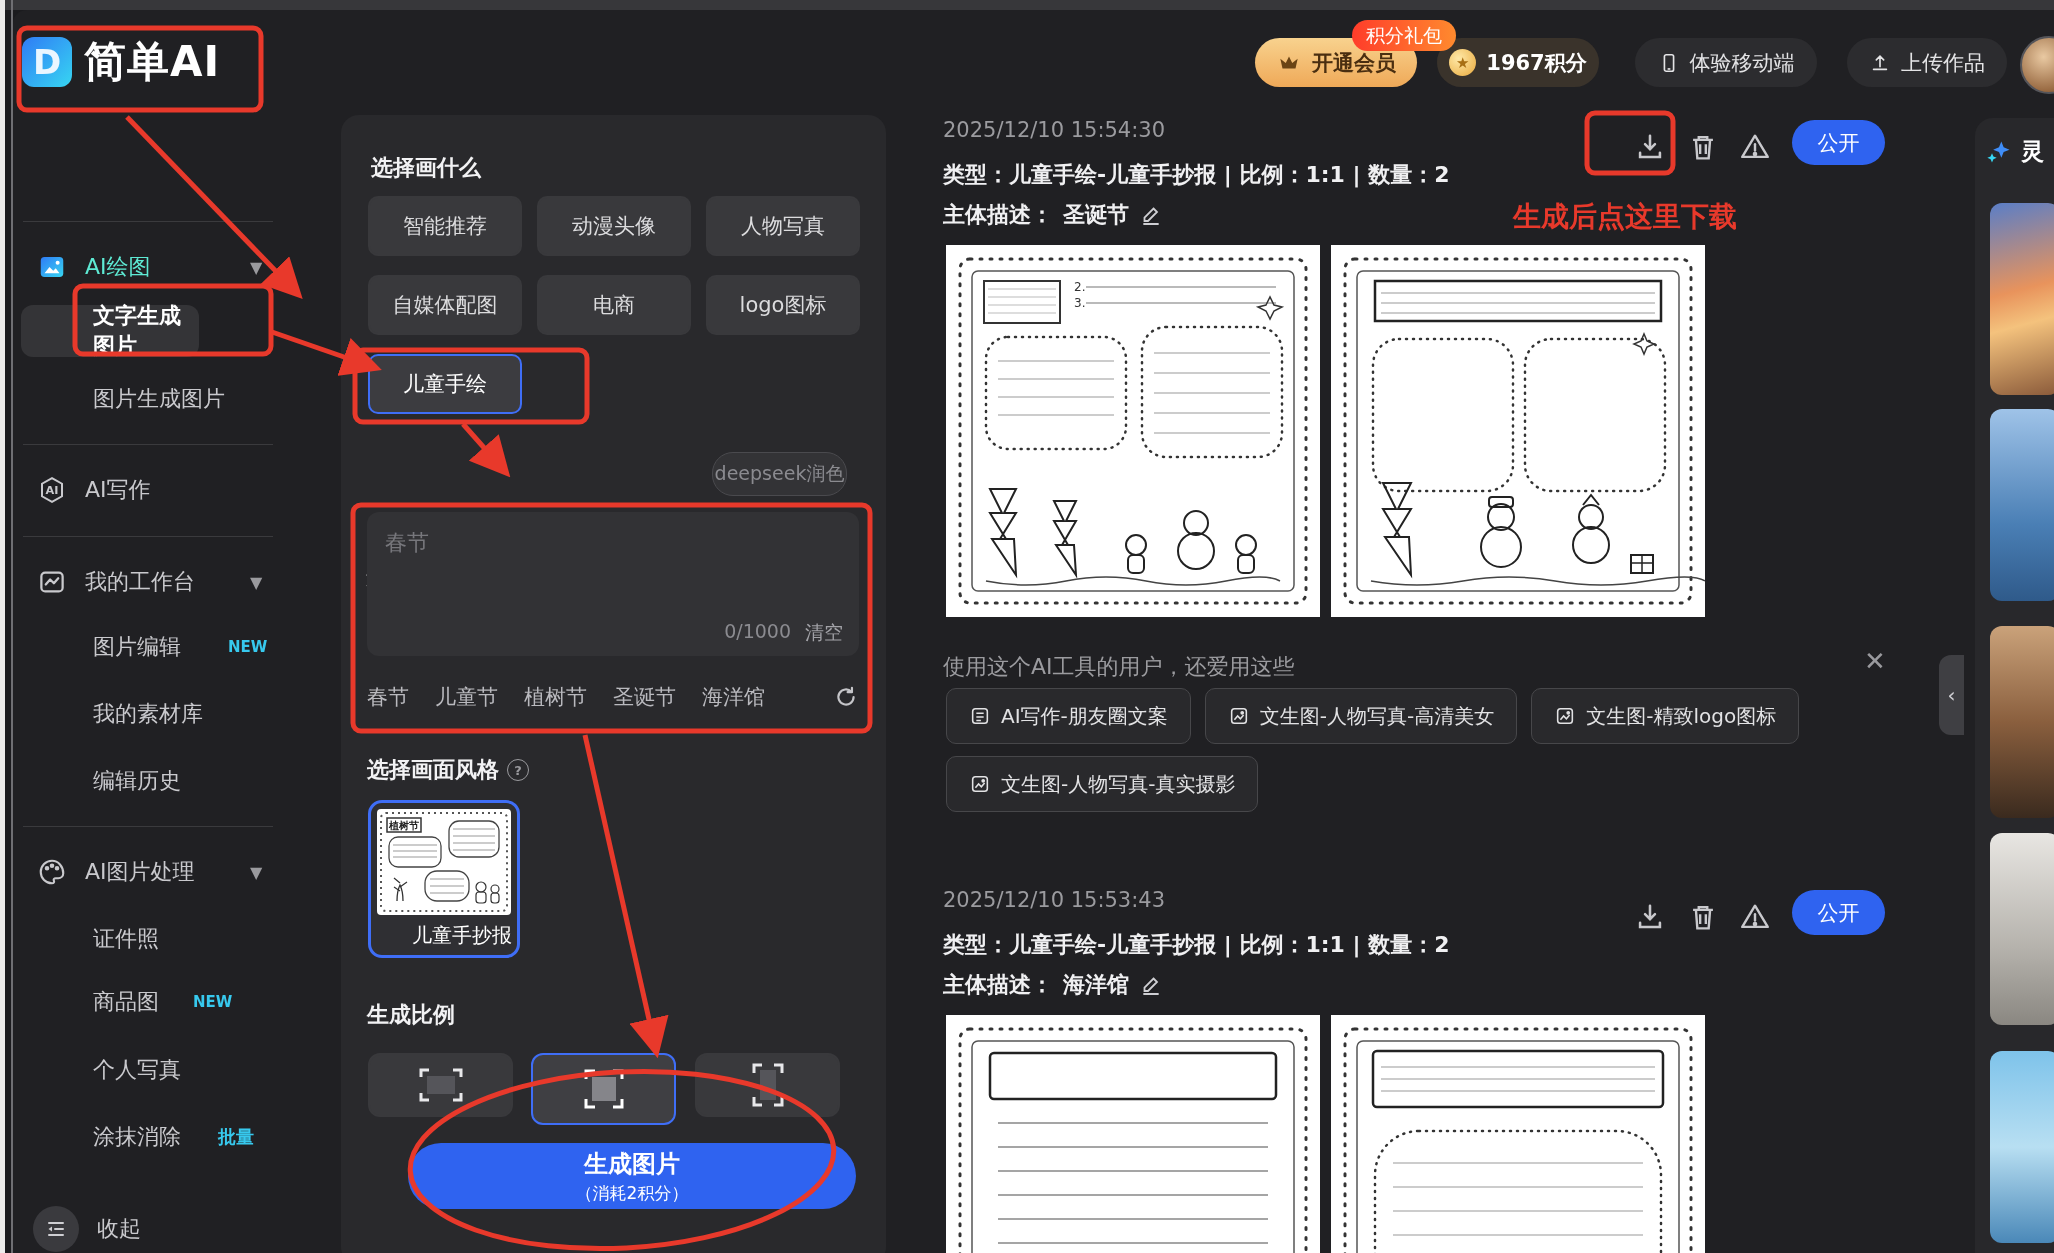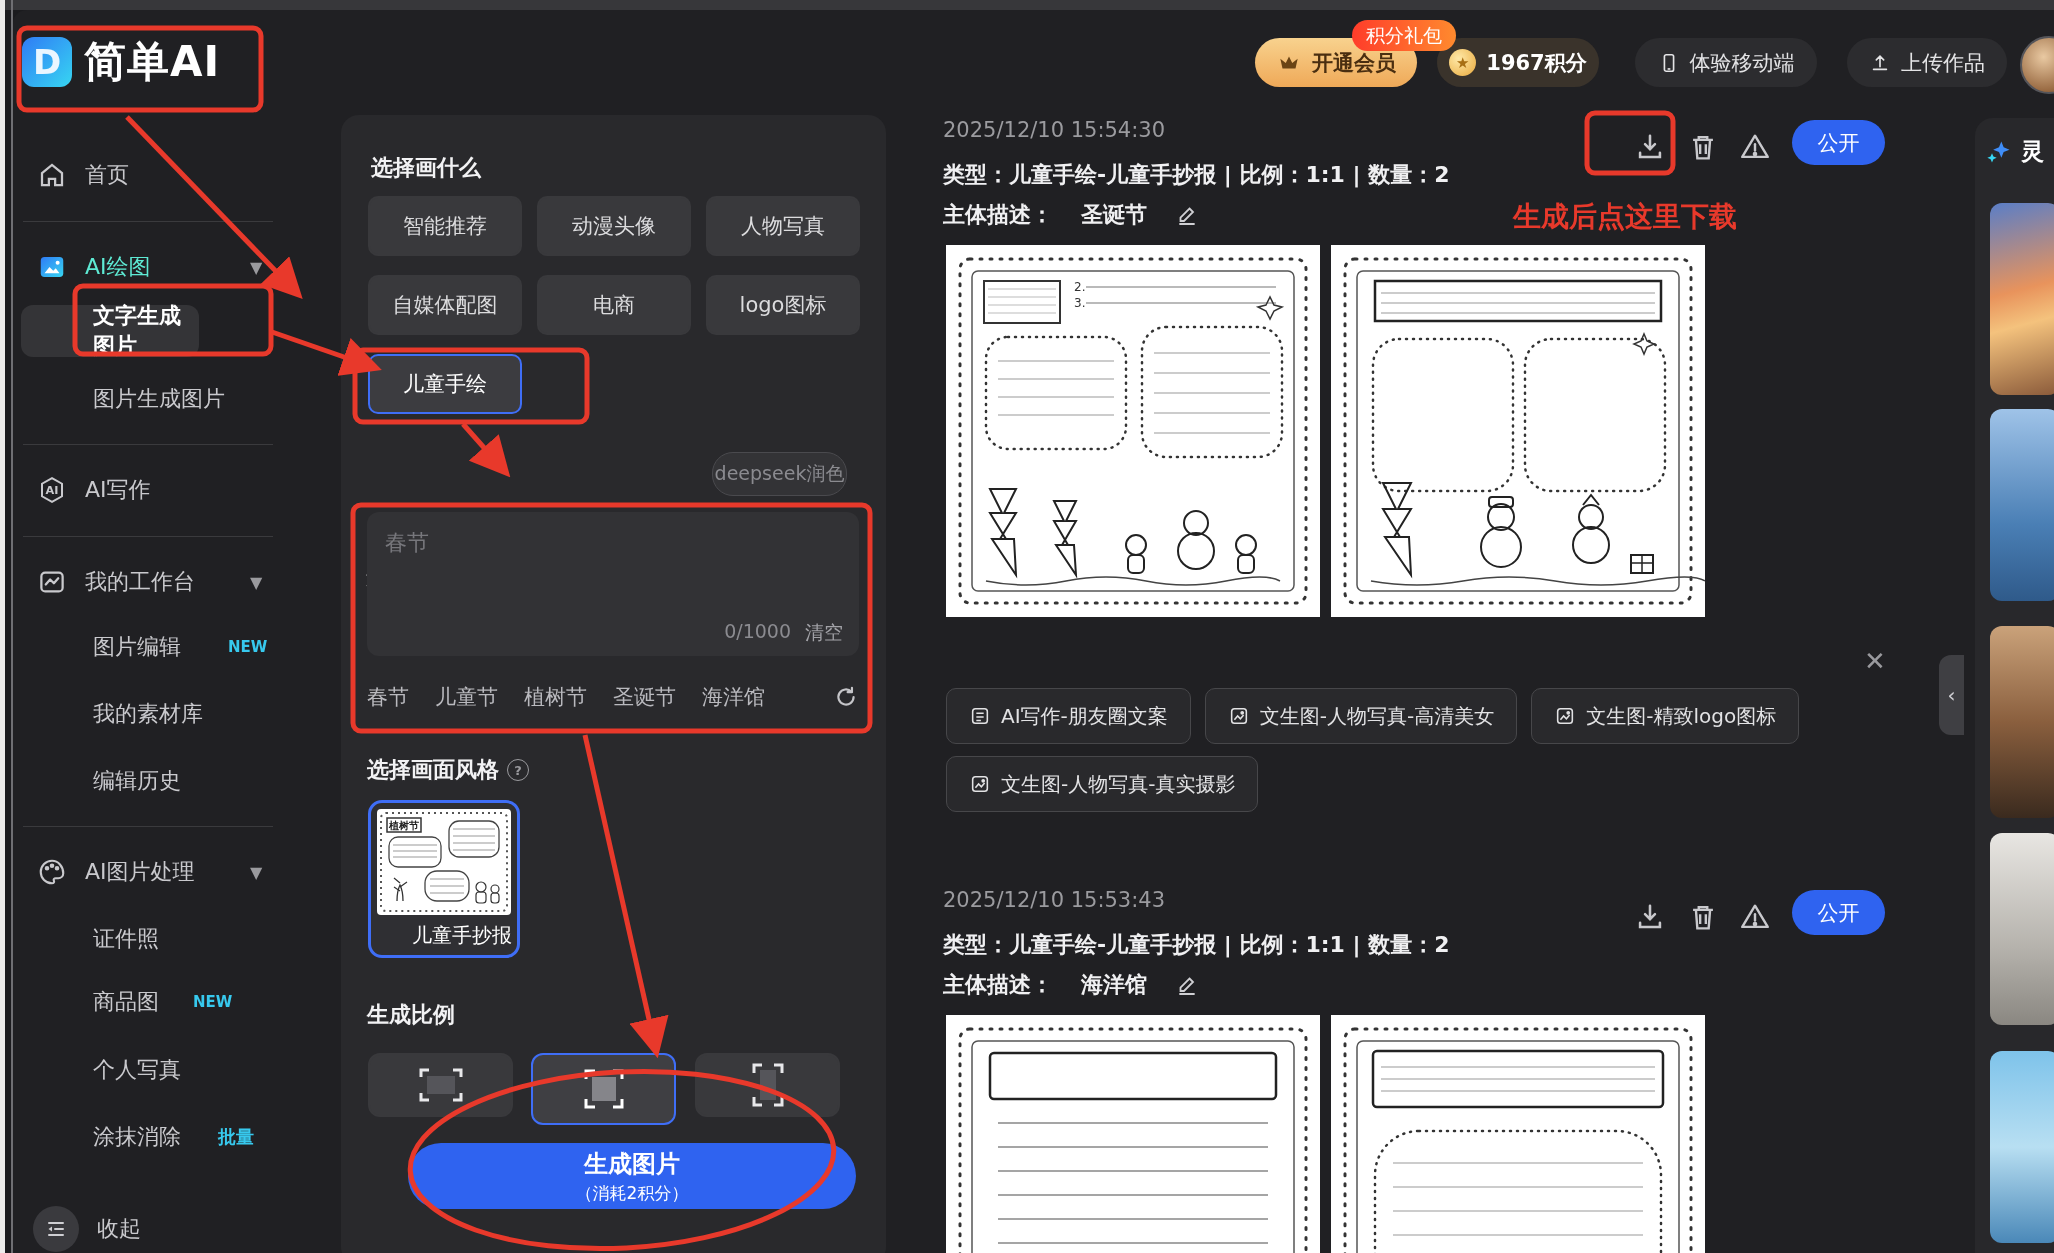--- a/index.html
+++ b/index.html
@@ -71,21 +71,21 @@
   .ratio.sel{background:#3f3f43;border-color:#3f6ef7;height:72px;}
   .gen-btn{position:absolute;left:67px;top:1028px;width:448px;height:66px;border-radius:33px;background:#2f63f0;
            display:flex;flex-direction:column;align-items:center;justify-content:center;cursor:pointer;color:#fff;}
   .gen-btn .t1{font-size:24px;font-weight:bold;}
   .gen-btn .t2{font-size:17px;margin-top:2px;}
 
   
   .results{position:absolute;left:943px;top:118px;width:944px;height:1135px;}
   .rtime{position:absolute;left:0;font-size:21px;color:#9b9b9f;}
   .rmeta{position:absolute;left:0;font-size:22px;font-weight:600;color:#f0f0f2;}
-  .rdesc{position:absolute;left:0;font-size:22px;font-weight:600;color:#f0f0f2;display:flex;align-items:center;gap:28px;justify-content:space-between;}
+  .rdesc{position:absolute;left:0;font-size:22px;font-weight:600;color:#f0f0f2;display:flex;align-items:center;gap:10px;justify-content:space-between;}
   .ricon{position:absolute;width:34px;height:34px;cursor:pointer;}
   .pub{position:absolute;width:93px;height:45px;border-radius:23px;background:#2f63f0;color:#fff;font-size:21px;
        display:flex;align-items:center;justify-content:center;cursor:pointer;}
   .imgbox{position:absolute;width:374px;height:372px;background:#fff;border-radius:4px;cursor:pointer;}
   .rel-title{position:absolute;font-size:22px;color:#9b9b9f;}
   .chips{position:absolute;display:flex;gap:14px;}
   .chip{height:54px;padding:0 22px;border:1px solid #47474a;border-radius:10px;background:#29292c;
         display:flex;align-items:center;gap:10px;font-size:20px;color:#e2e2e4;cursor:pointer;}
   .xclose{position:absolute;font-size:26px;color:#9a9a9e;cursor:pointer;line-height:1;}
 
@@ -108,26 +108,20 @@
   <div class="edge-left"></div>
   <div class="edge-line"></div>
   <div class="app"></div>
 
   <nav class="sidebar">
     <div class="logo">
       <div class="logo-badge">D</div>
       <div class="logo-text">简单AI</div>
     </div>
 
-    <div class="side-item" style="top:139px;">
-      <svg class="ic" viewBox="0 0 24 24" fill="none" stroke="#c9c9cd" stroke-width="1.8">
-          <path d="M4 10.5 12 4l8 6.5V20h-5.5v-5h-5v5H4z"></path>
-        </svg>
-      <span class="lbl">首页</span>
-    </div>
     <div class="divider" style="top:211px;"></div>
 
     <div class="side-item" style="top:231px;">
       <svg class="ic" viewBox="0 0 24 24">
         <defs>
             <linearGradient id="gblu" x1="0" y1="0" x2="1" y2="1">
               <stop offset="0" stop-color="#2f7bf5"></stop>
               <stop offset="1" stop-color="#37d6f2"></stop>
             </linearGradient>
           </defs>
@@ -422,20 +416,21 @@
         <circle cx="260" cy="300" r="18" fill="none" stroke="#222" stroke-width="2"></circle>
         <circle cx="260" cy="272" r="12" fill="none" stroke="#222" stroke-width="2"></circle>
         <path d="M252 260l8-10 8 10" fill="none" stroke="#222" stroke-width="2"></path>
         <rect x="300" y="310" width="22" height="18" fill="none" stroke="#222" stroke-width="2"></rect>
         <path d="M300 318h22M311 310v18" stroke="#222" stroke-width="1.5"></path>
         <path d="M40 336q46 8 92 0t92 0 92 0 58 0" fill="none" stroke="#444" stroke-width="1.5"></path>
         <path d="M310 96l3-7 3 7 7 3-7 3-3 7-3-7-7-3z" fill="none" stroke="#333" stroke-width="1.5"></path>
       </svg>
     </div>
 
+    <div class="rel-title" style="top:534px;">使用这个AI工具的用户，还爱用这些</div>
     <div class="xclose" style="left:921px;top:530px;">✕</div>
     <div class="chips" style="left:3px;top:570px;">
       <div class="chip">
         <svg width="22" height="22" viewBox="0 0 24 24" fill="none" stroke="#e2e2e4" stroke-width="1.7">
             <rect x="4" y="4" width="16" height="16" rx="3"></rect>
             <path d="M8 9h8M8 13h8M8 17h5"></path>
           </svg>
         <span>AI写作-朋友圈文案</span>
       </div>
       <div class="chip">

